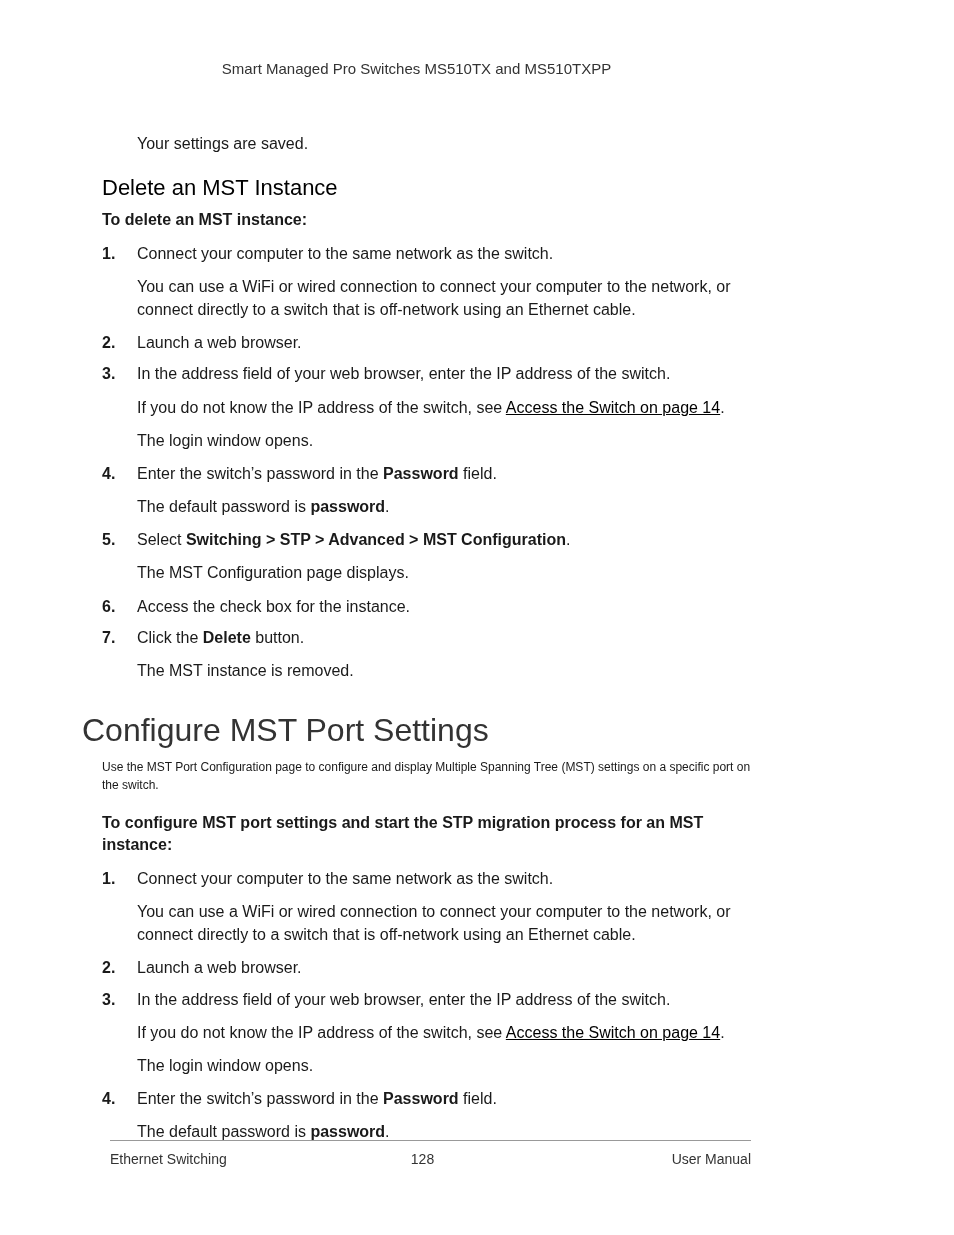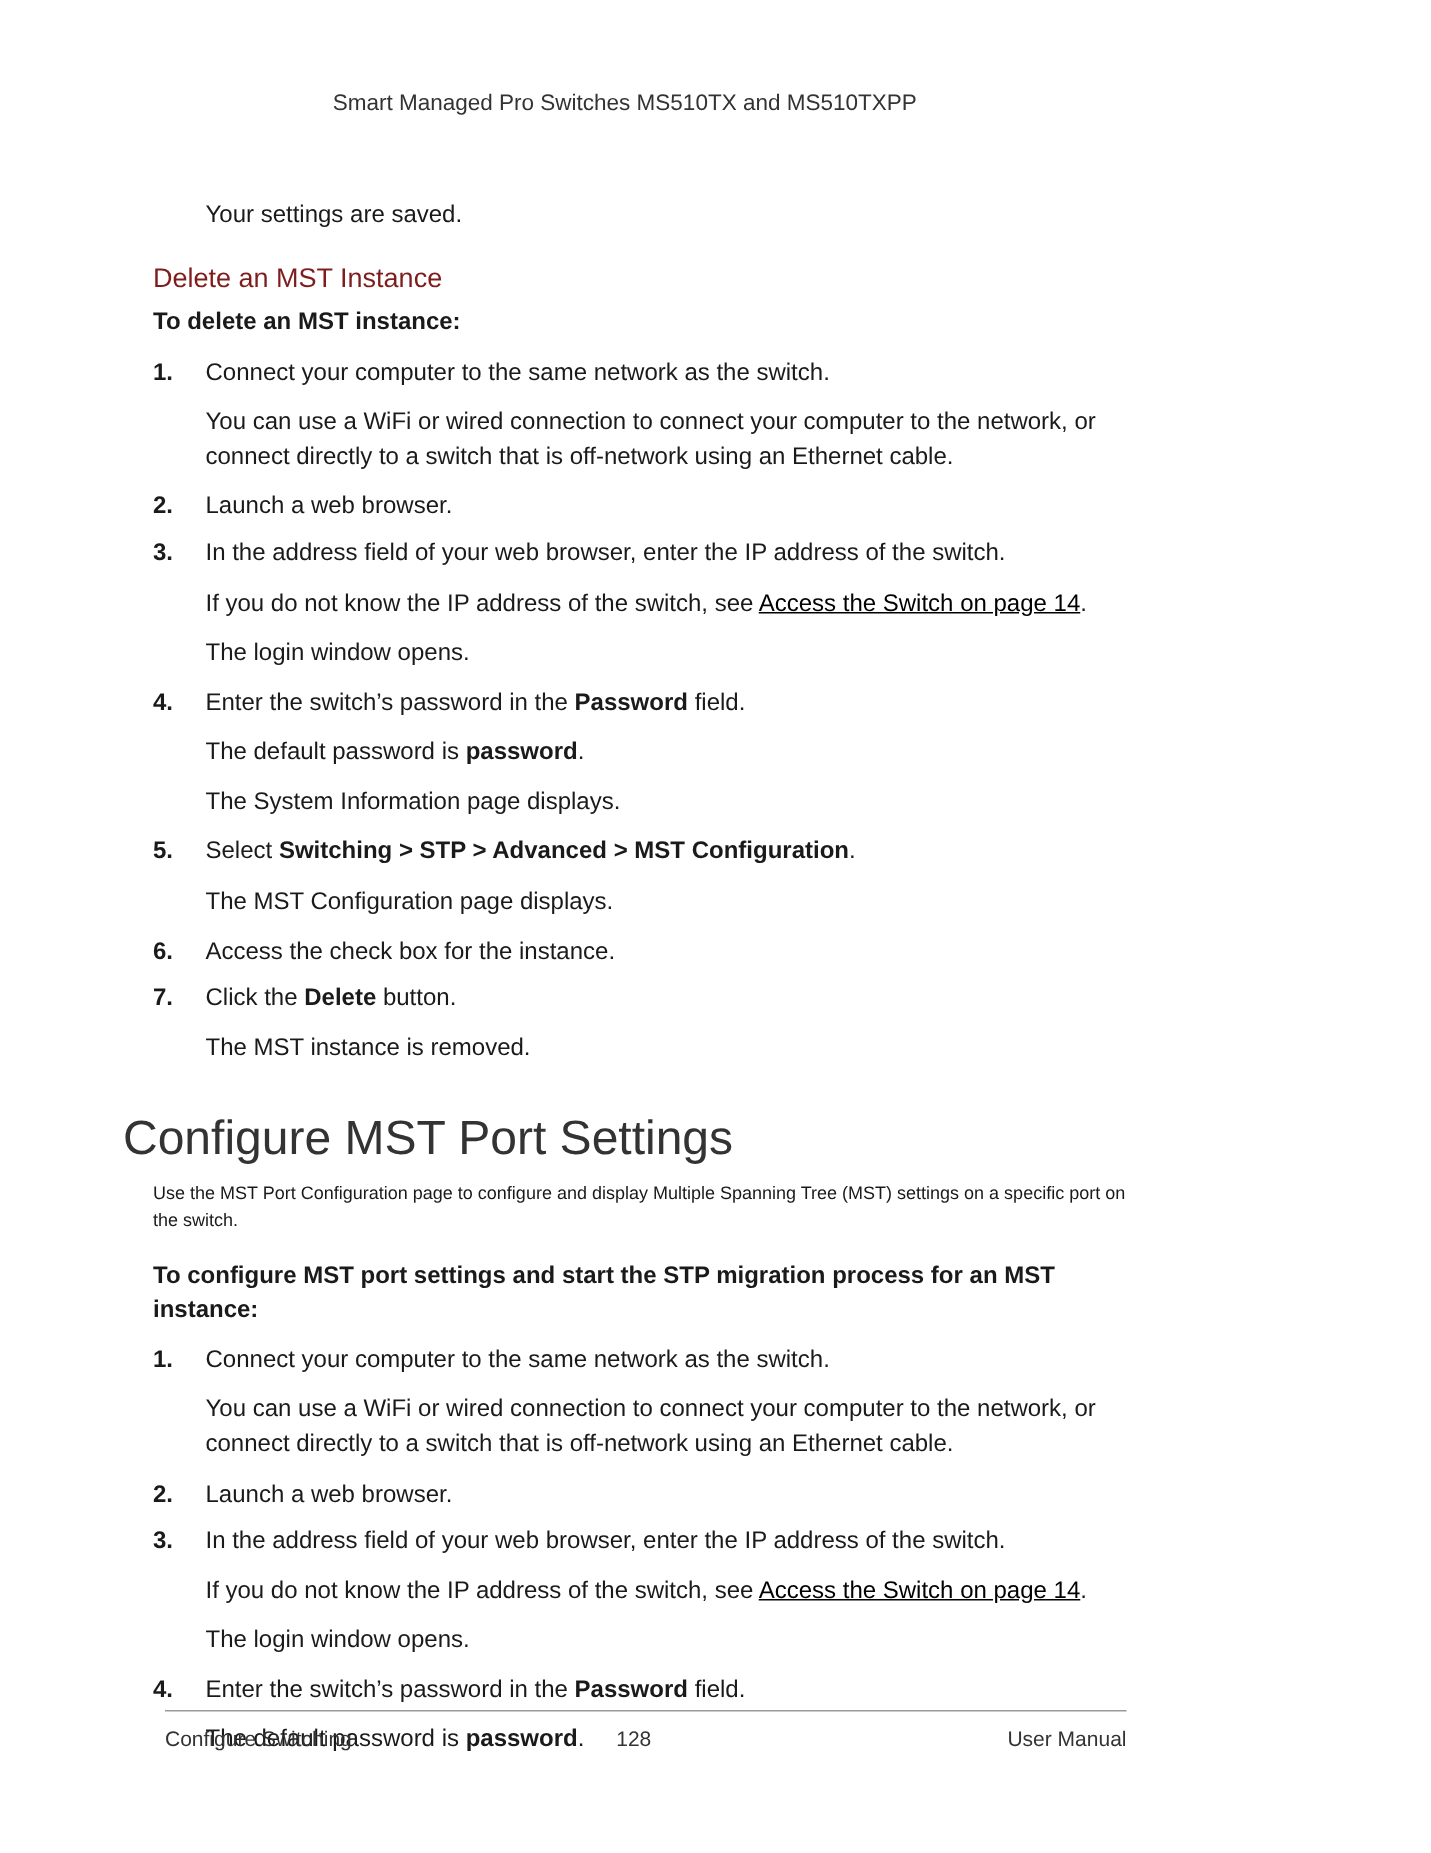--- a/index.html
+++ b/index.html
@@ -27,22 +27,22 @@
   }
   .body-text {
     font-size: 16px;
     line-height: 1.45;
     margin: 0 0 14px 0;
   }
   .indent-1 { margin-left: 55px; }
   .subheading {
     font-family: "Segoe UI Light", "Segoe UI", Arial, sans-serif;
     font-weight: 300;
-    font-size: 18px;
-    color: #7f1d1d;
+    font-size: 22px;
+    color: #000000;
     margin: 20px 0 8px 20px;
   }
   .bold-lead {
     font-weight: bold;
     font-size: 16px;
     margin: 6px 0 10px 20px;
     line-height: 1.4;
   }
   ol.steps {
     list-style: none;
@@ -129,21 +129,20 @@
       <p>
         <span>If you do not know the IP address of the switch, see </span><span class="link">Access the Switch on page 14</span><span>.</span>
       </p>
       <p>The login window opens.</p>
     </li>
     <li>
       <span>Enter the switch’s password in the </span><b>Password</b><span> field.</span>
       <p>
         <span>The default password is </span><b>password</b><span>.</span>
       </p>
-      <p>The System Information page displays.</p>
     </li>
     <li>
       <span>Select </span><b>Switching &gt; STP &gt; Advanced &gt; MST Configuration</b><span>.</span>
       <p>The MST Configuration page displays.</p>
     </li>
     <li>
       <span>Access the check box for the instance.</span>
     </li>
     <li>
       <span>Click the </span><b>Delete</b><span> button.</span>
@@ -172,18 +171,18 @@
     </li>
     <li>
       <span>Enter the switch’s password in the </span><b>Password</b><span> field.</span>
       <p>
         <span>The default password is </span><b>password</b><span>.</span>
       </p>
     </li>
   </ol>
 
   <div class="footer">
-    <span class="left">Configure Switching</span>
+    <span class="left">Ethernet Switching</span>
     <span class="center">128</span>
     <span class="right">User Manual</span>
   </div>
 
 </div>
 
 </body></html>

